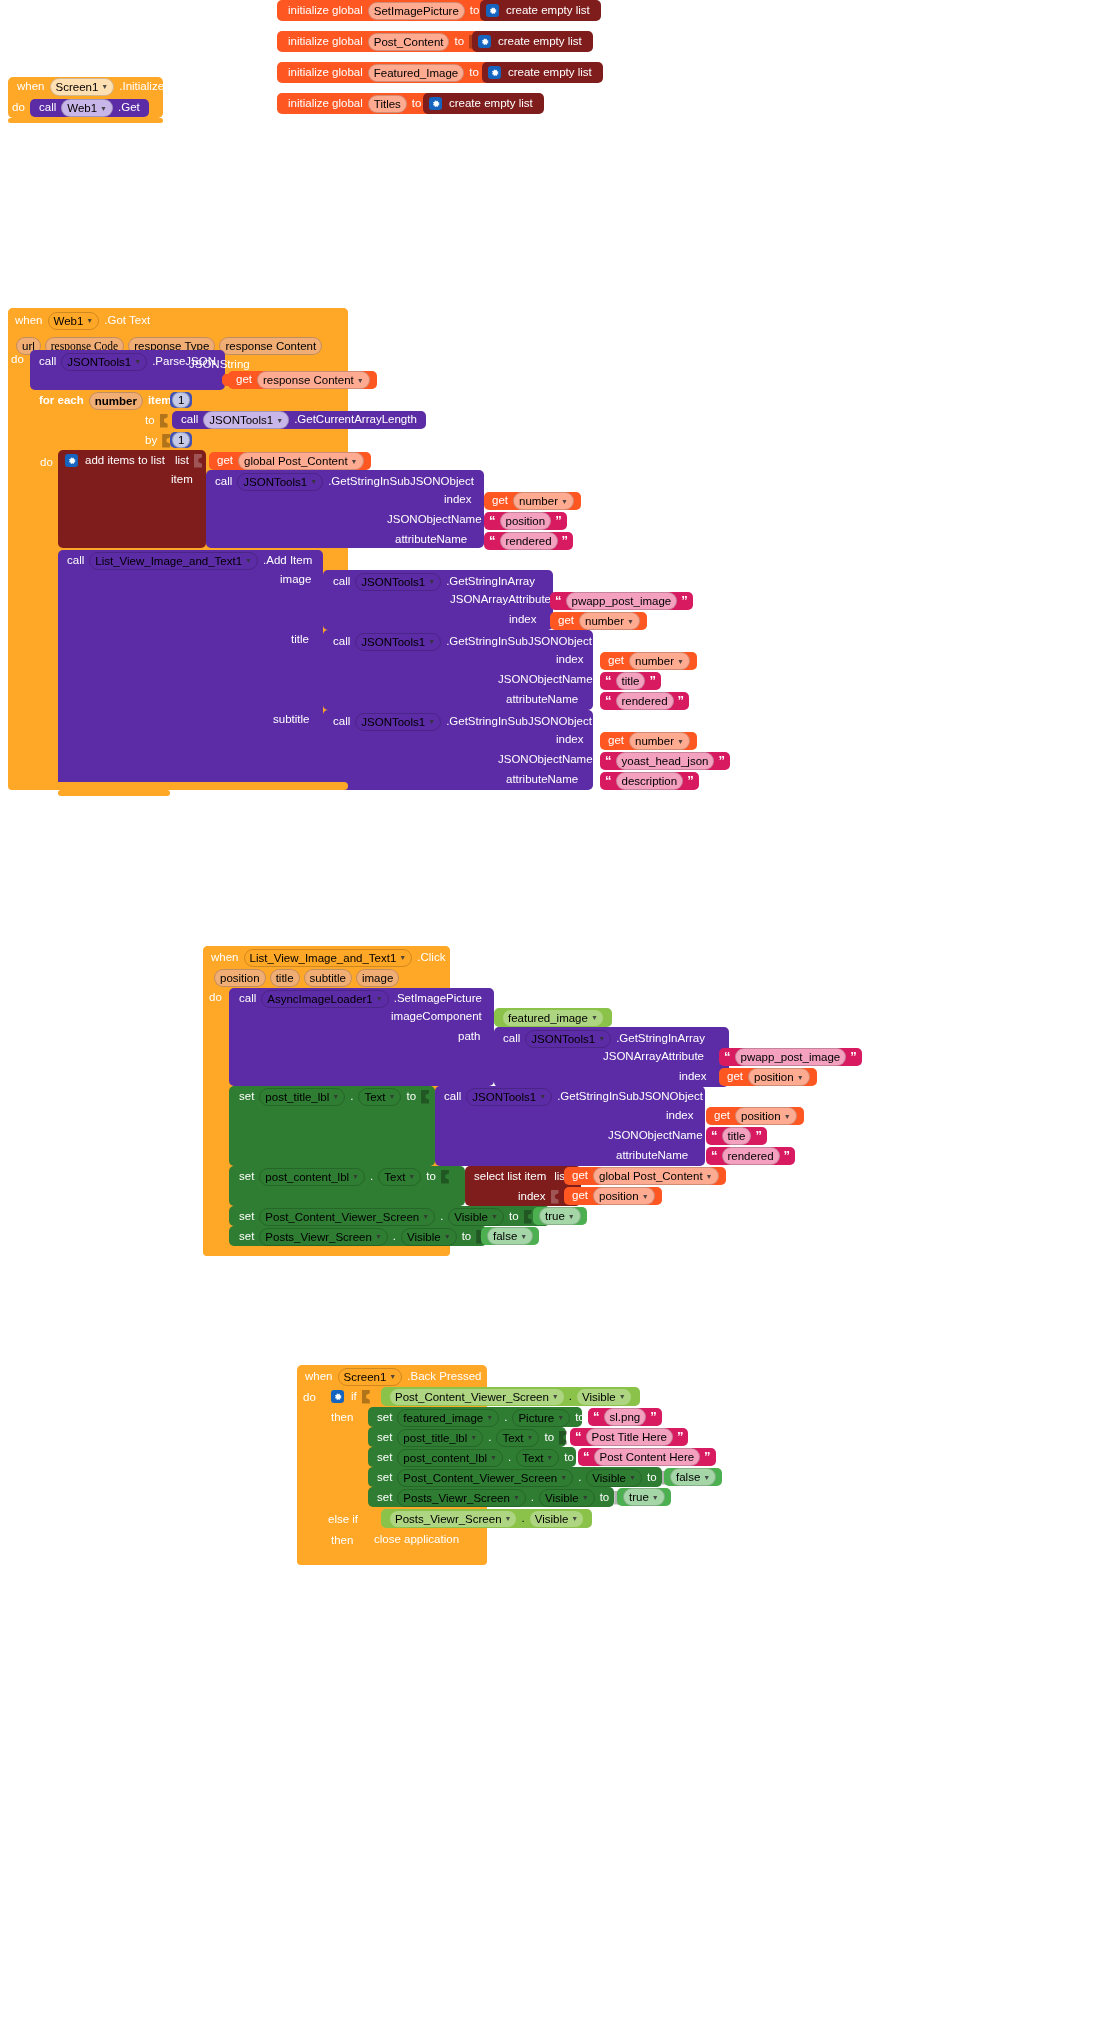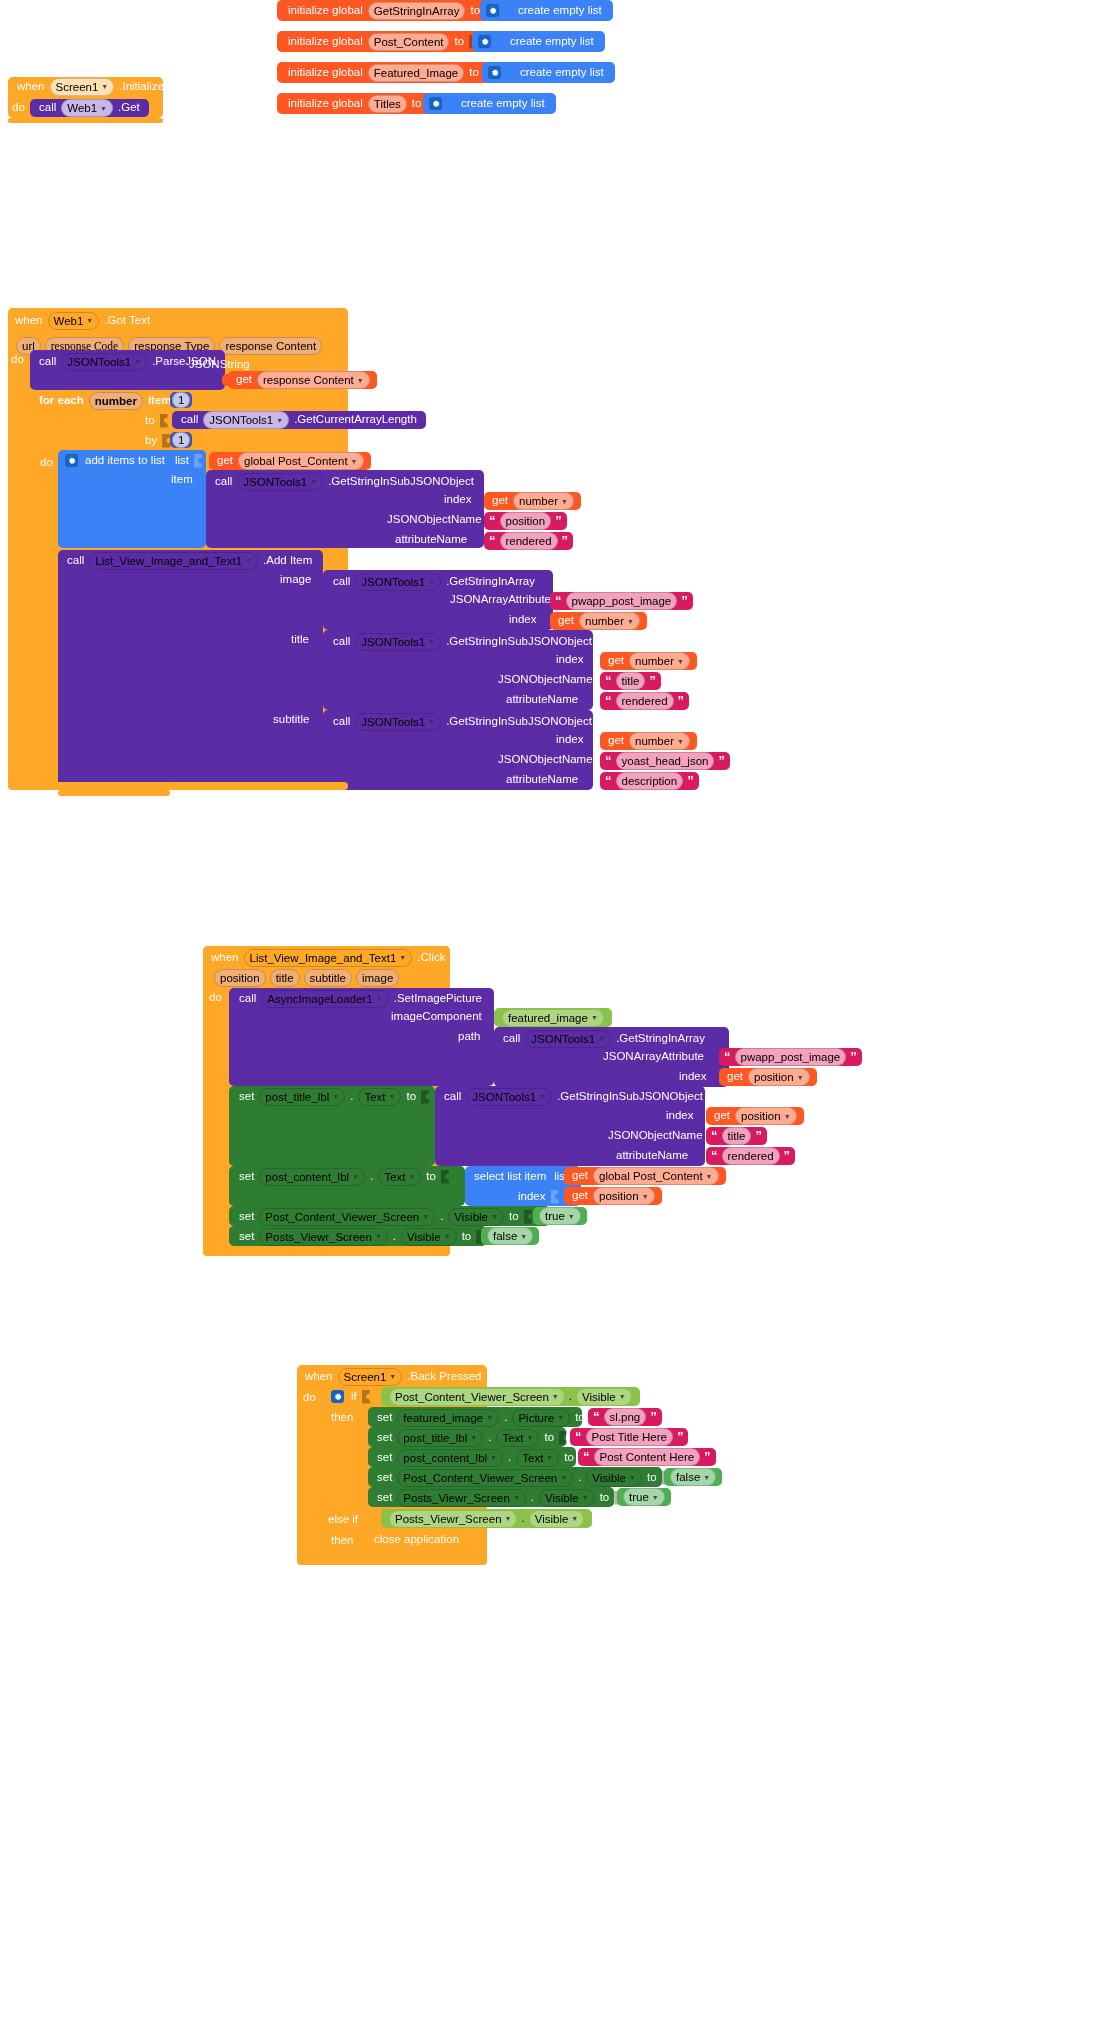--- a/index.html
+++ b/index.html
@@ -24,21 +24,21 @@
     border:1px solid rgba(0,0,0,.18);
   }
   .caret{font-size:7px;line-height:7px;color:#333;opacity:.85;}
 
   
   .c-event{background:#ffa726;}                 
   .c-event .fld{background:#ffe0b2;}
   .c-ctrl{background:#ffa726;}
   .c-var{background:#ff5722;}                   
   .c-var .fld{background:#ffab91;}
-  .c-list{background:#3b82f6;gap:12px;}
+  .c-list{background:#7f1d1d;}
   .c-call{background:#5b2ca5;}                  
   .c-call .fld{background:#c9b6e8;}
   .c-text{background:#d81b60;}                  
   .c-text .fld{background:#f4a0bf;}
   .c-set{background:#2e7d32;}
   .c-logic{background:#4caf50;}                 
   .c-logic .fld{background:#a5d6a7;}
   .c-num{background:#3f51b5;}
 
   
@@ -69,21 +69,21 @@
   .gut{position:absolute;color:#fff;font-size:11.5px;}
 </style>
 </head>
 <body>
 
 <div class="canvas">
 
   <div class="blk c-var" style="left:277px;top:0px;height:21px;display:flex;align-items:center;padding:0 4px 0 8px;">
     <span class="lbl">initialize global</span>
     <span class="fld">
-        <span>GetStringInArray</span>
+        <span>SetImagePicture</span>
       </span>
     <span class="lbl">to</span>
     <span class="sock"></span>
   </div>
   <div class="blk c-list" style="left:480px;top:0px;height:21px;display:flex;align-items:center;padding:0 8px 0 3px;">
     <span class="gear">
       <svg viewBox="0 0 20 20">
           <path fill="#fff" d="M10 6.4a3.6 3.6 0 100 7.2 3.6 3.6 0 000-7.2zm0 5.4a1.8 1.8 0 110-3.6 1.8 1.8 0 010 3.6z"></path>
           <path fill="#fff" d="M17 11.3l-1.5-.5a5.7 5.7 0 000-1.6l1.5-.5-.9-2.2-1.5.6a5.8 5.8 0 00-1.2-1.2l.6-1.5L11.8 3l-.5 1.5a5.7 5.7 0 00-1.6 0L9.2 3 7 3.9l.6 1.5A5.8 5.8 0 006.4 6.6L4.9 6 4 8.2l1.5.5a5.7 5.7 0 000 1.6L4 10.8l.9 2.2 1.5-.6c.35.47.76.88 1.2 1.2l-.6 1.5 2.2.9.5-1.5c.53.07 1.07.07 1.6 0l.5 1.5 2.2-.9-.6-1.5c.47-.35.88-.76 1.2-1.2l1.5.6z"></path>
         </svg>

